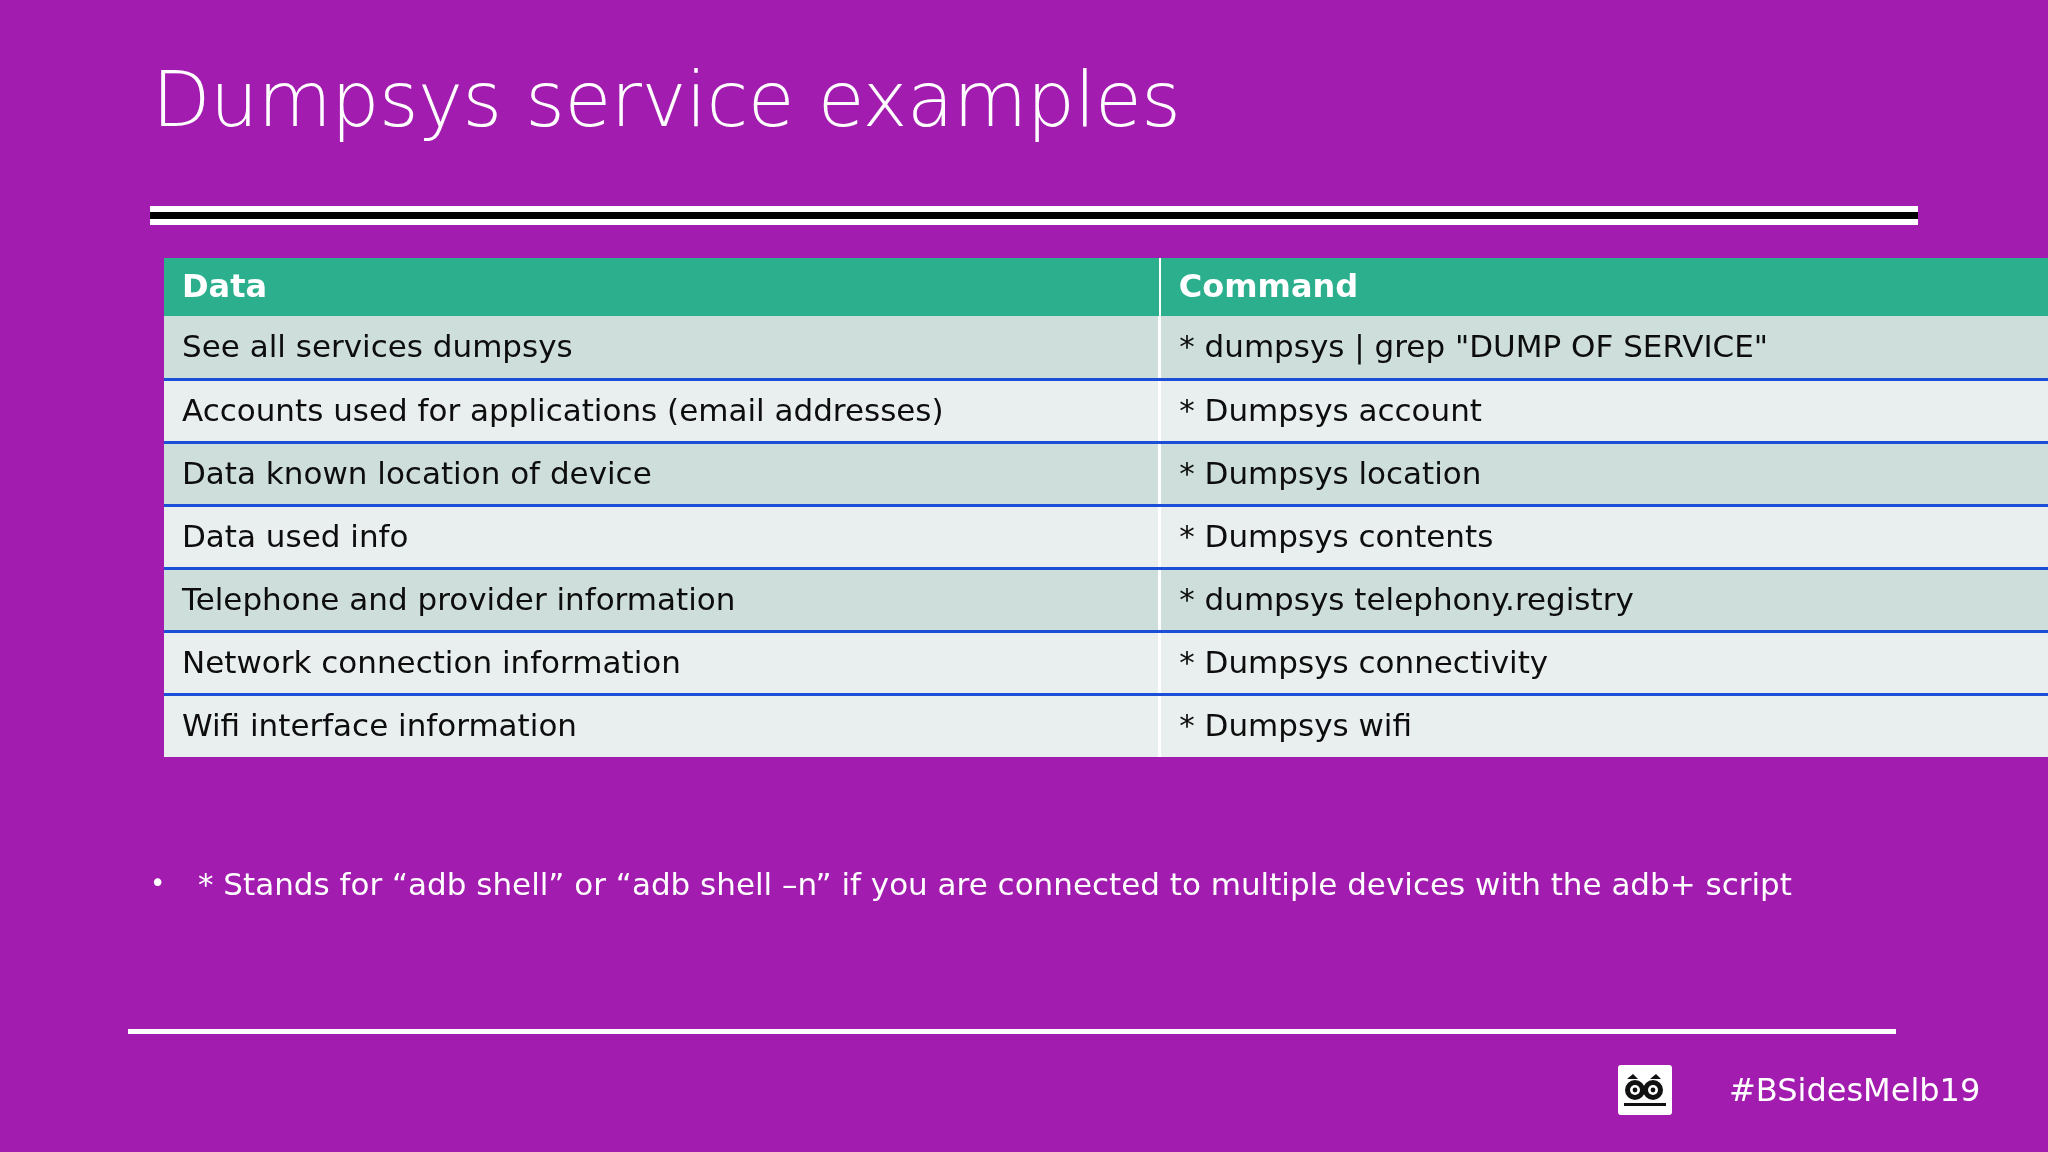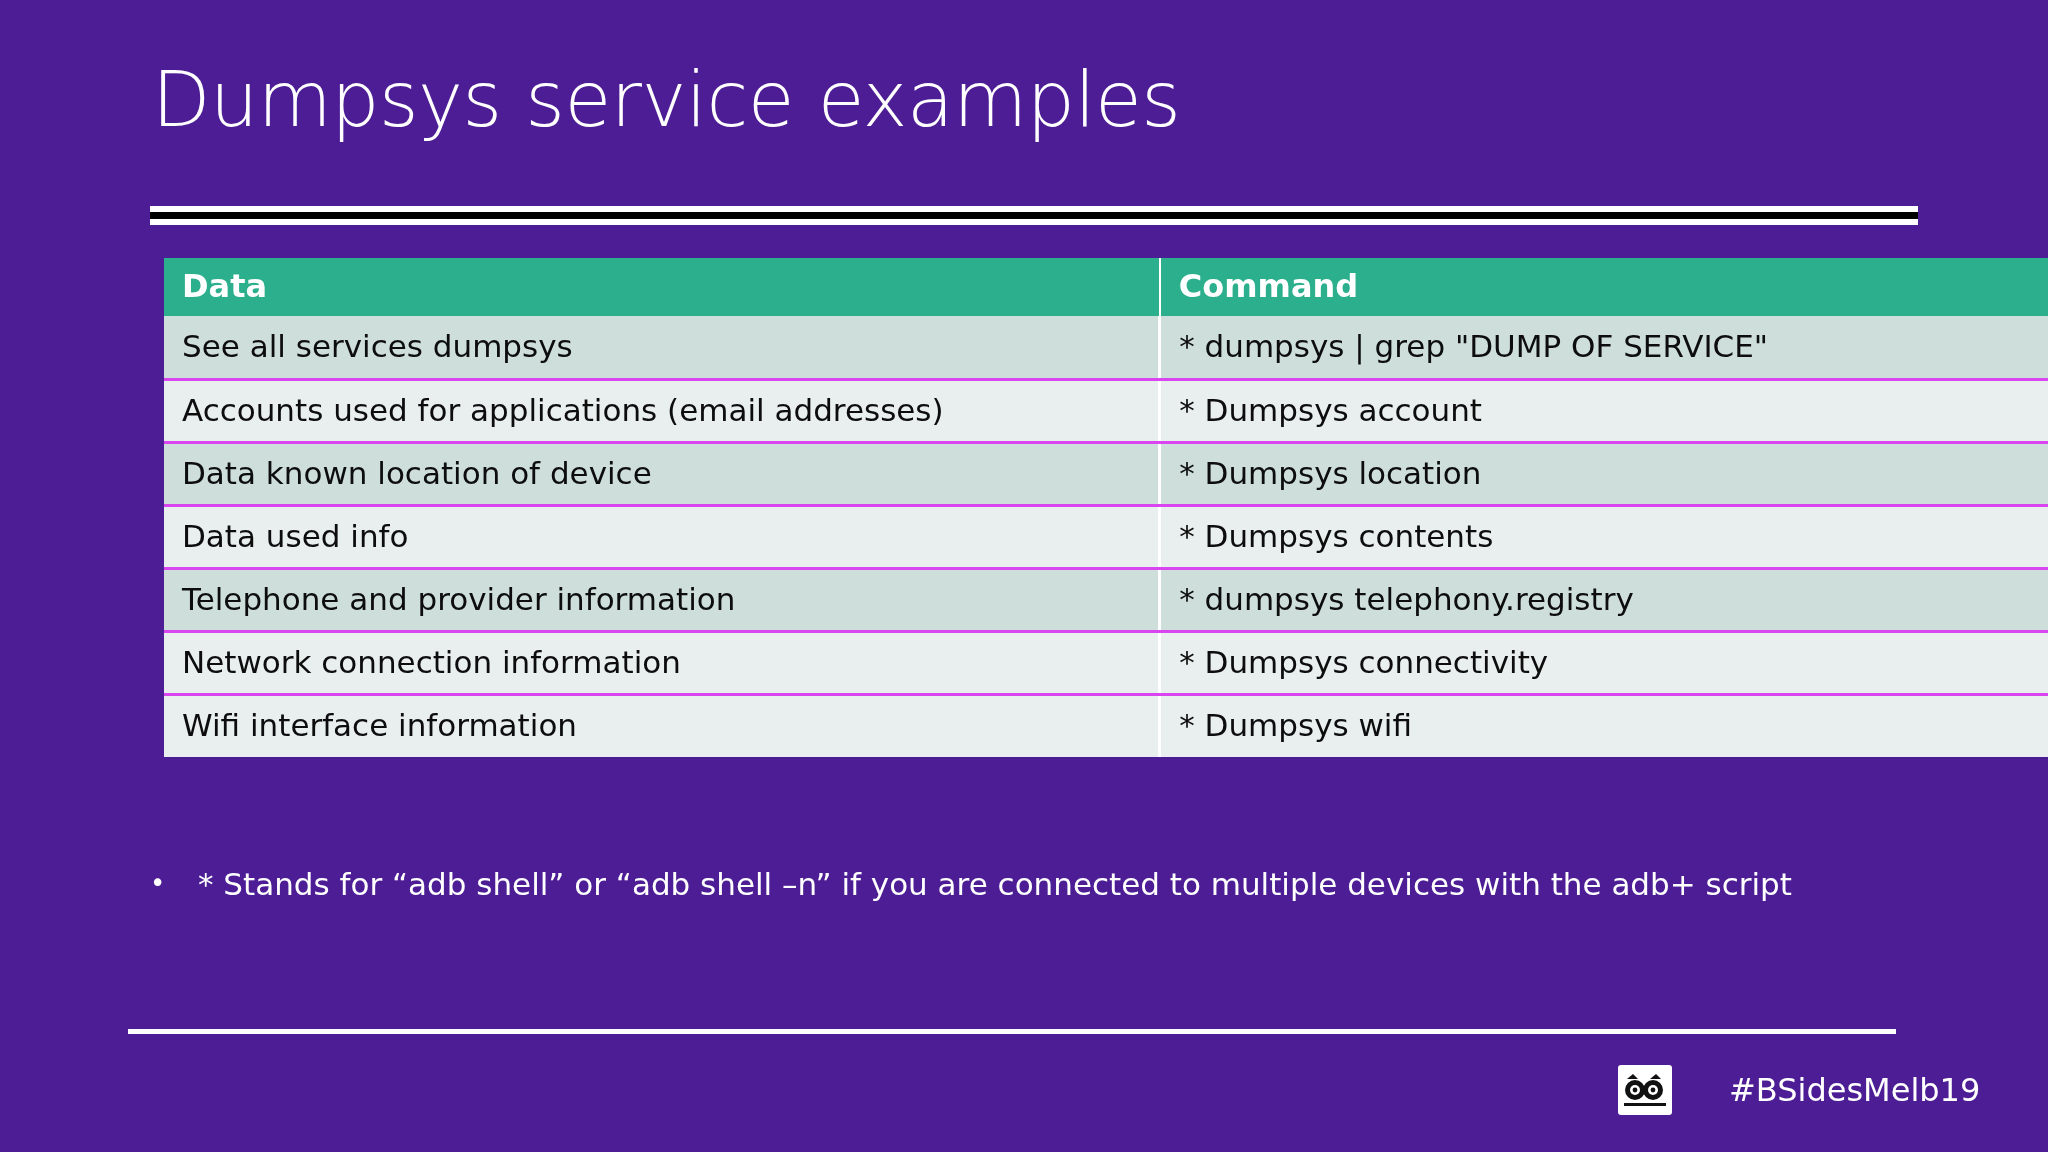--- a/index.html
+++ b/index.html
@@ -5,21 +5,21 @@
   * { margin:0; padding:0; box-sizing:border-box; }
   html, body {
     width:2048px; height:1152px;
     background:#000;
     font-family:"Liberation Sans", sans-serif;
     overflow:hidden;
   }
   .slide {
     position:relative;
     width:2048px; height:1152px;
-    background:#4c1d95;
+    background:#a21caf;
   }
 
   
   .title {
     position:absolute;
     left:152px; top:62px;
     font-size:76px;
     font-weight:300;
     color:#ffffff;
     letter-spacing:-0.5px;
@@ -71,21 +71,21 @@
   tbody td {
     font-size:31px;
     color:#0d0d0d;
     text-align:left;
     padding:8px 18px 10px 18px;
     height:63px;
     vertical-align:middle;
     font-family:"DejaVu Sans", sans-serif;
     font-weight:400;
     border-right:3px solid #ffffff;
-    border-bottom:3px solid #d946ef;
+    border-bottom:3px solid #1d4ed8;
     white-space:nowrap;
     overflow:hidden;
   }
   tbody td:last-child { border-right:none; }
   tbody tr:last-child td { border-bottom:none; }
 
   tbody tr.odd  td { background:#CEDFDB; }
   tbody tr.even td { background:#E9EFEE;margin-left:36px; }
 
   

